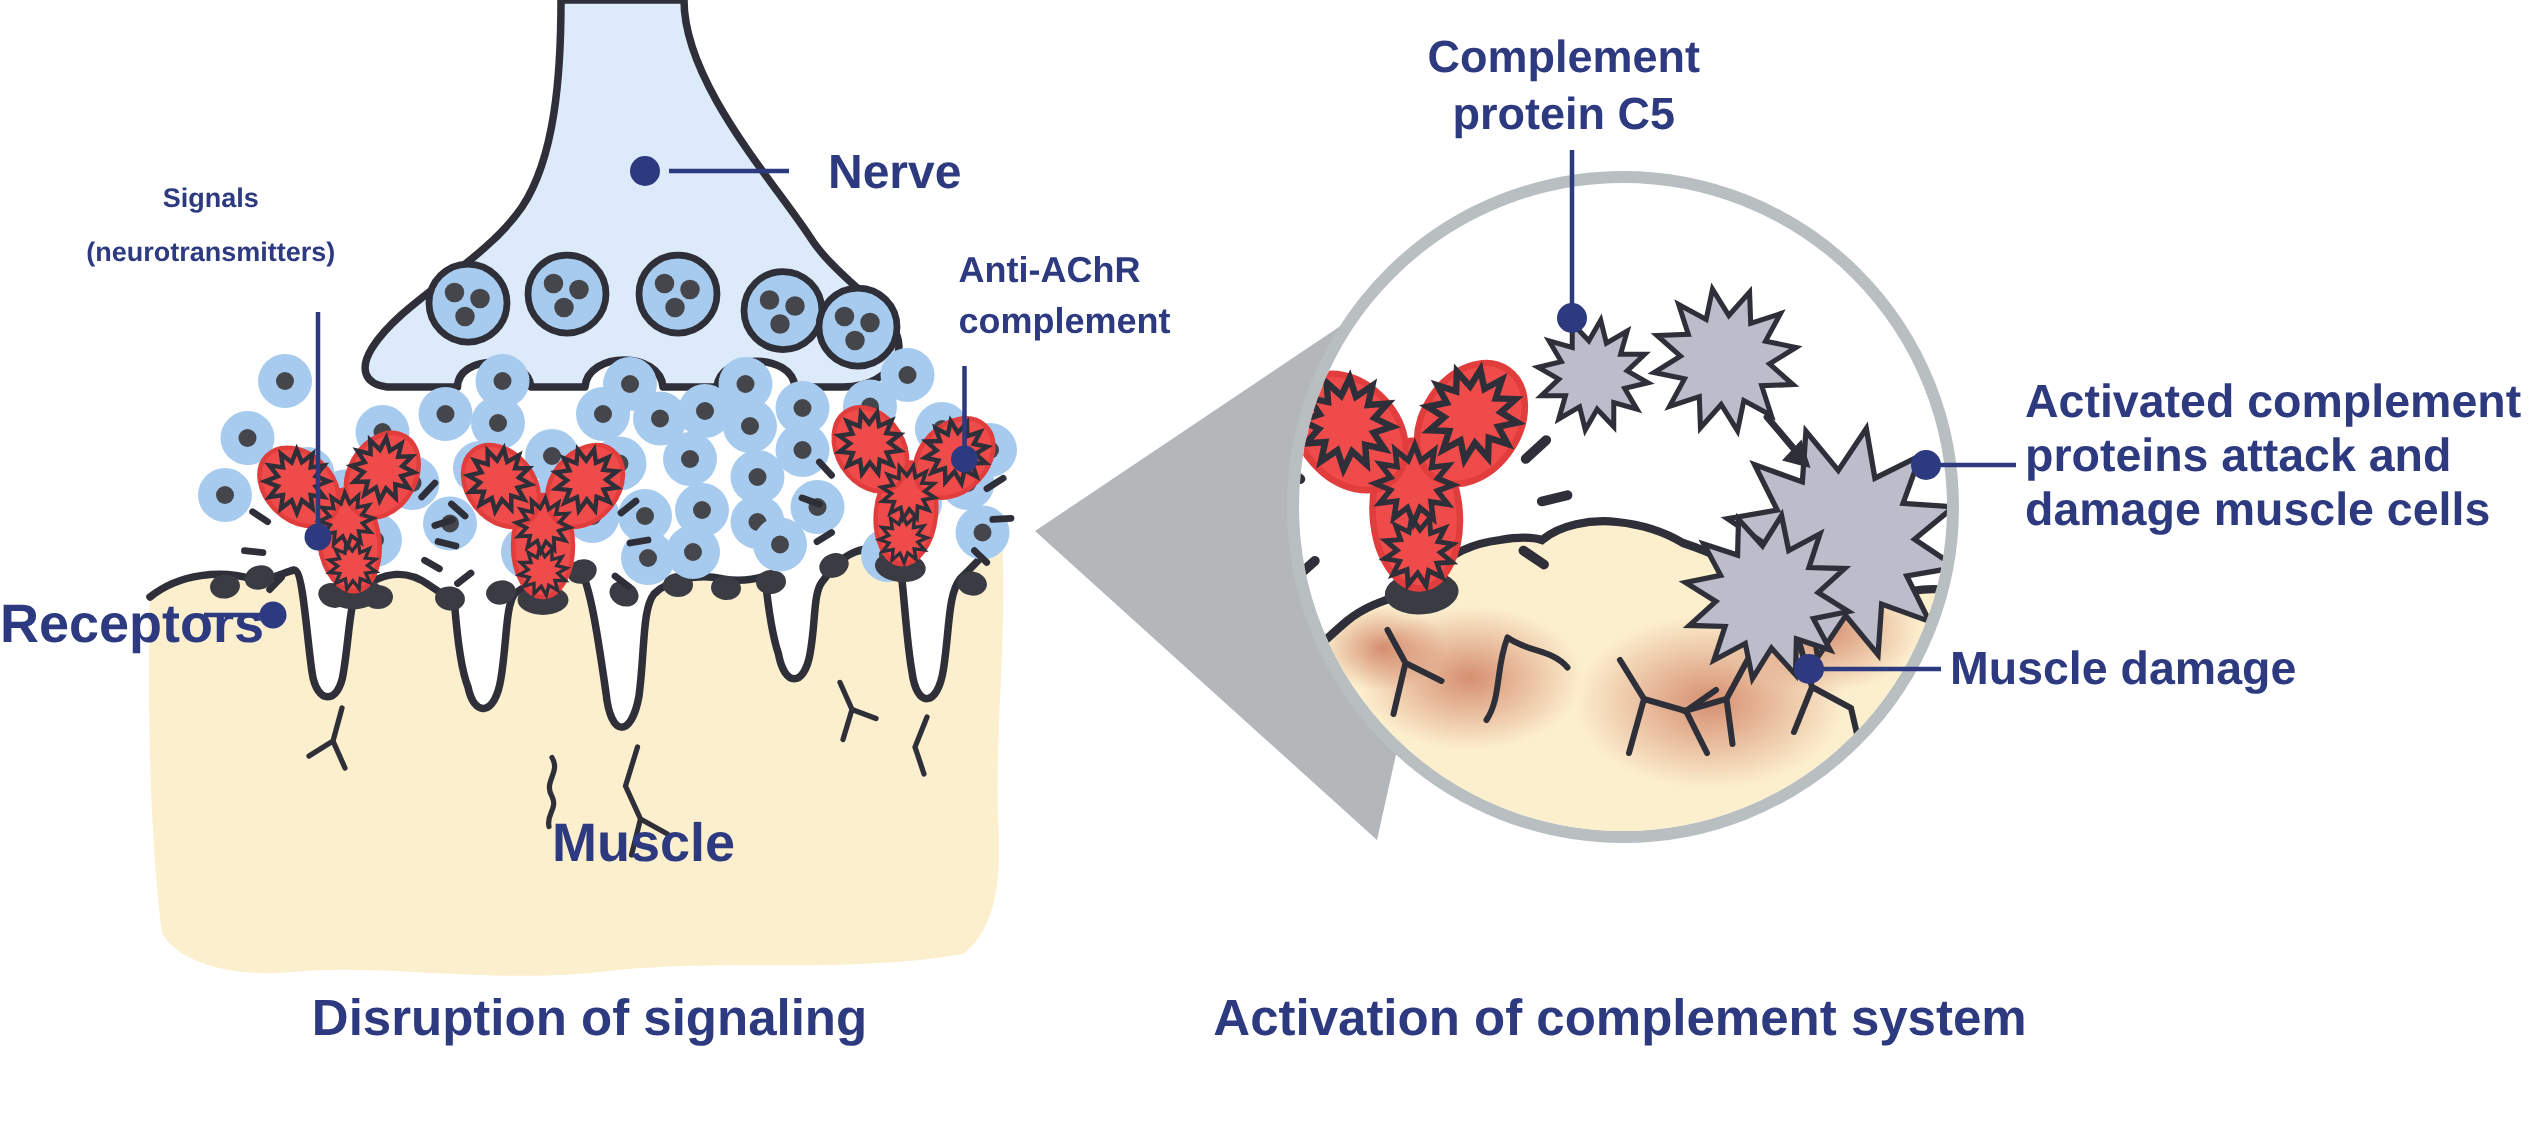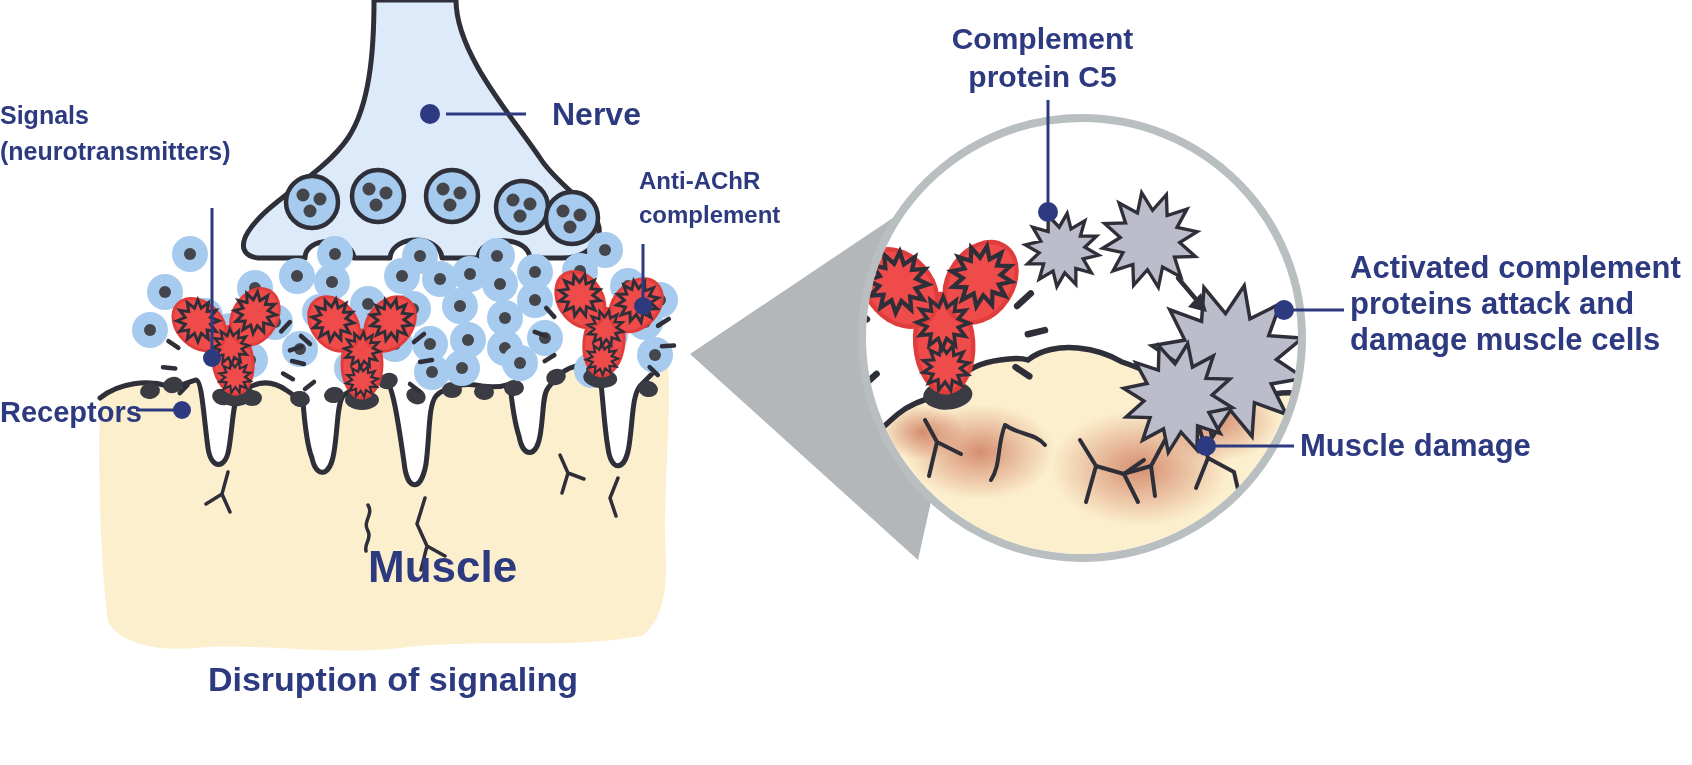--- a/index.html
+++ b/index.html
@@ -1,24 +1,24 @@
 <!DOCTYPE html>
 <html style="--navy: #2d3a80; --ink: #2e2f38; --red: #ef4b4b; --redStroke: #e13d3d; --nerve: #ddeafa; --vesicle: #a6cbee; --ntdot: #45464b; --cream: #fcefce; --ring: #b9bfc1; --cone: #b4b7ba; --comp: #bcbccb; --damage: #c96f52; --receptor: #3b3c43;"><head>
 <meta charset="utf-8">
 <style>
   html,body{margin:0;padding:0;background:#fff;}
   .stage{position:relative;width:1692px;height:765px;background:#fff;overflow:hidden;
          font-family:"Liberation Sans",sans-serif;}
   .stage svg{position:absolute;left:0;top:0;}
   .label{position:absolute;color:var(--navy);font-weight:bold;line-height:1.18;}
-  .lbl-signals{left:0;top:97px;width:281px;text-align:left;font-size:25px;line-height:36px;}
+  .lbl-signals{left:0;top:114px;width:281px;text-align:center;font-size:18px;line-height:36px;}
   .lbl-nerve{left:533px;top:96px;font-size:32px;margin-left:19px;}
   .lbl-anti{left:639px;top:164px;font-size:24px;line-height:34px;}
-  .lbl-receptors{left:0;top:395px;font-size:29px;}
-  .lbl-muscle{left:368px;top:541px;font-size:44px;}
+  .lbl-receptors{left:0;top:395px;font-size:36px;}
+  .lbl-muscle{left:368px;top:541px;font-size:36px;}
   .title-left{left:98px;top:659px;width:590px;text-align:center;font-size:34px;}
   .lbl-c5{left:900px;top:20px;width:285px;text-align:center;font-size:30px;line-height:38px;}
   .lbl-activated{left:1350px;top:250px;font-size:31px;line-height:36px;}
   .lbl-mdamage{left:1300px;top:428px;font-size:31px;}
   .title-right{left:755px;top:659px;width:650px;text-align:center;font-size:34px;}
 </style>
 </head>
 <body>
 
 <div class="stage">
@@ -268,14 +268,15 @@
 <div class="label lbl-c5">
   <span>Complement</span><br>
   <span>protein C5</span>
 </div>
 <div class="label lbl-mdamage">Muscle damage</div>
 <div class="label lbl-activated">
   <span>Activated complement</span><br>
   <span>proteins attack and</span><br>
   <span>damage muscle cells</span>
 </div>
+<div class="label title-right">Activation of complement system</div>
 
 </div>
 
 </body></html>

